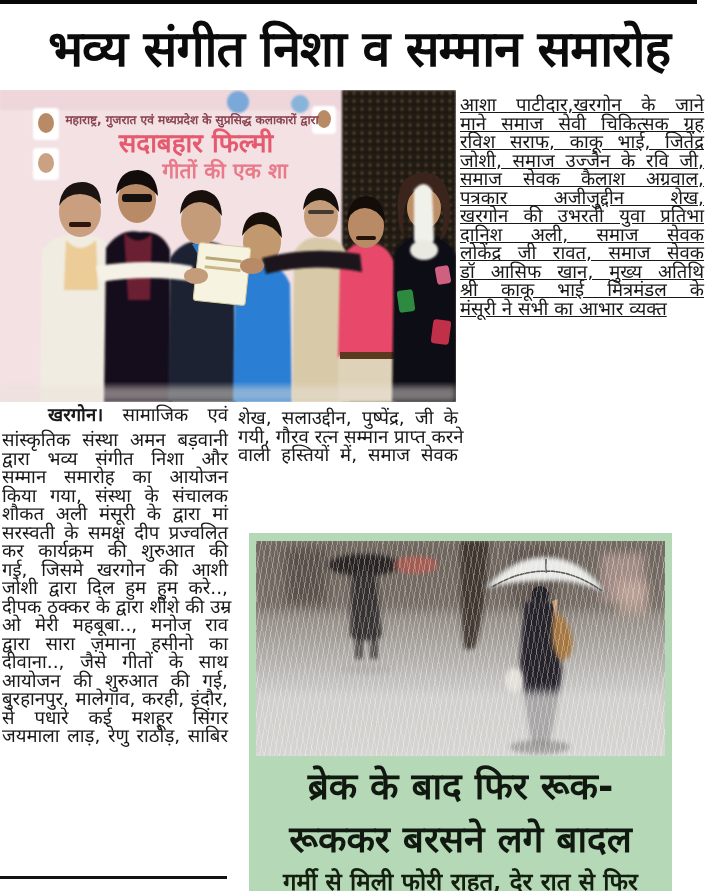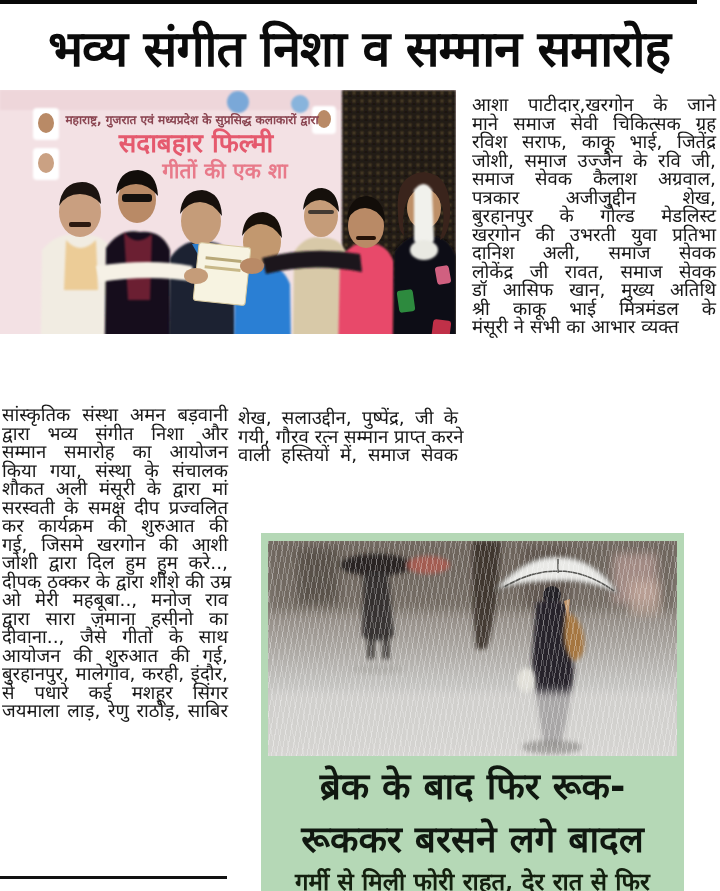--- a/index.html
+++ b/index.html
@@ -4,35 +4,35 @@
 <style>
   html,body{margin:0;padding:0;background:#ffffff;}
   .page{position:relative;width:720px;height:891px;background:#ffffff;overflow:hidden;
         font-family:"DejaVu Sans",sans-serif;color:#181818;}
 
   .top-rule{position:absolute;left:0;top:0;width:697px;height:4px;background:#070707;}
 
   .headline{position:absolute;left:2px;top:16px;width:714px;margin:0;text-align:center;
             font-size:50px;font-weight:700;letter-spacing:-1px;line-height:66px;color:#0b0b0b;}
 
-  .event-photo{position:absolute;left:0;top:90px;width:456px;height:244px;overflow:hidden;}
+  .event-photo{position:absolute;left:0;top:90px;width:456px;height:312px;overflow:hidden;}
   .event-photo svg{display:block;}
 
   .col{position:absolute;font-size:18.5px;}
   .col .tline{text-align:justify;text-align-last:justify;height:1em;white-space:nowrap;overflow:visible;}
   .left-col{left:2px;top:402px;width:226px;line-height:25.1px;}
   .mid-col{left:238px;top:405px;width:220px;line-height:25px;}
-  .right-col{left:472px;top:93px;width:244px;line-height:24.1px;}
+  .right-col{left:460px;top:93px;width:244px;line-height:24.1px;text-decoration:underline;}
   .right-col .tline:last-child{text-align-last:left;}
   .first-line{text-align:justify;text-align-last:justify;text-indent:46px;white-space:nowrap;}
   .lead{font-weight:700;}
 
   .bottom-rule{position:absolute;left:0;top:876px;width:227px;height:3px;background:#121212;}
 
-  .rain-box{position:absolute;left:261px;top:533px;width:423px;height:358px;background:#b5d8b6;}
+  .rain-box{position:absolute;left:249px;top:533px;width:423px;height:358px;background:#b5d8b6;}
   .rain-photo{position:absolute;left:7px;top:8px;width:409px;height:215px;overflow:hidden;}
   .rain-overlay{position:absolute;left:0;top:0;width:100%;height:100%;pointer-events:none;
       background:
         repeating-linear-gradient(100deg, rgba(255,255,255,0.30) 0 1px, rgba(255,255,255,0) 1px 5px),
         repeating-linear-gradient(80deg, rgba(255,255,255,0.18) 0 1px, rgba(255,255,255,0) 1px 7px);}
   .rain-headline{position:absolute;left:0;top:227px;width:100%;text-align:center;
       font-weight:700;font-size:37px;line-height:53px;color:#101810;}
   .rain-sub{position:absolute;left:0;top:331px;width:100%;text-align:center;
       font-family:"DejaVu Serif",serif;font-weight:600;font-size:24px;color:#14200f;}
 </style>
@@ -128,20 +128,21 @@
       <rect x="204" y="168" width="36" height="3" fill="#b8a878" transform="rotate(6 222 184)"></rect>
       <rect x="204" y="177" width="36" height="3" fill="#c8b888" transform="rotate(6 222 184)"></rect>
       <ellipse cx="196" cy="186" rx="12" ry="8" fill="#c59c79"></ellipse>
       <ellipse cx="252" cy="176" rx="12" ry="8" fill="#b98a66"></ellipse>
 
       <rect x="0" y="296" width="456" height="16" fill="#e9e2da" opacity="0.5" filter="url(#b2)"></rect>
     </svg>
   </div>
 
   <div class="col left-col">
+    <div class="first-line"><span class="lead">खरगोन।</span><span> सामाजिक एवं</span></div>
     <div>
         <div class="tline">सांस्कृतिक संस्था अमन बड़वानी</div>
         <div class="tline">द्वारा भव्य संगीत निशा और</div>
         <div class="tline">सम्मान समारोह का आयोजन</div>
         <div class="tline">किया गया, संस्था के संचालक</div>
         <div class="tline">शौकत अली मंसूरी के द्वारा मां</div>
         <div class="tline">सरस्वती के समक्ष दीप प्रज्वलित</div>
         <div class="tline">कर कार्यक्रम की शुरुआत की</div>
         <div class="tline">गई, जिसमे खरगोन की आशी</div>
         <div class="tline">जोशी द्वारा दिल हुम हुम करे..,</div>
@@ -162,21 +163,20 @@
       <div class="tline">वाली हस्तियों में, समाज सेवक</div>
     </div>
 
   <div class="col right-col">
       <div class="tline">आशा पाटीदार,खरगोन के जाने</div>
       <div class="tline">माने समाज सेवी चिकित्सक ग्रह</div>
       <div class="tline">रविश सराफ, काकू भाई, जितेंद्र</div>
       <div class="tline">जोशी, समाज उज्जैन के रवि जी,</div>
       <div class="tline">समाज सेवक कैलाश अग्रवाल,</div>
       <div class="tline">पत्रकार अजीजुद्दीन शेख,</div>
-      <div class="tline">बुरहानपुर के गोल्ड मेडलिस्ट</div>
       <div class="tline">खरगोन की उभरती युवा प्रतिभा</div>
       <div class="tline">दानिश अली, समाज सेवक</div>
       <div class="tline">लोकेंद्र जी रावत, समाज सेवक</div>
       <div class="tline">डॉ आसिफ खान, मुख्य अतिथि</div>
       <div class="tline">श्री काकू भाई मित्रमंडल के</div>
       <div class="tline">मंसूरी ने सभी का आभार व्यक्त</div>
     </div>
 
   <div class="bottom-rule"></div>
 

